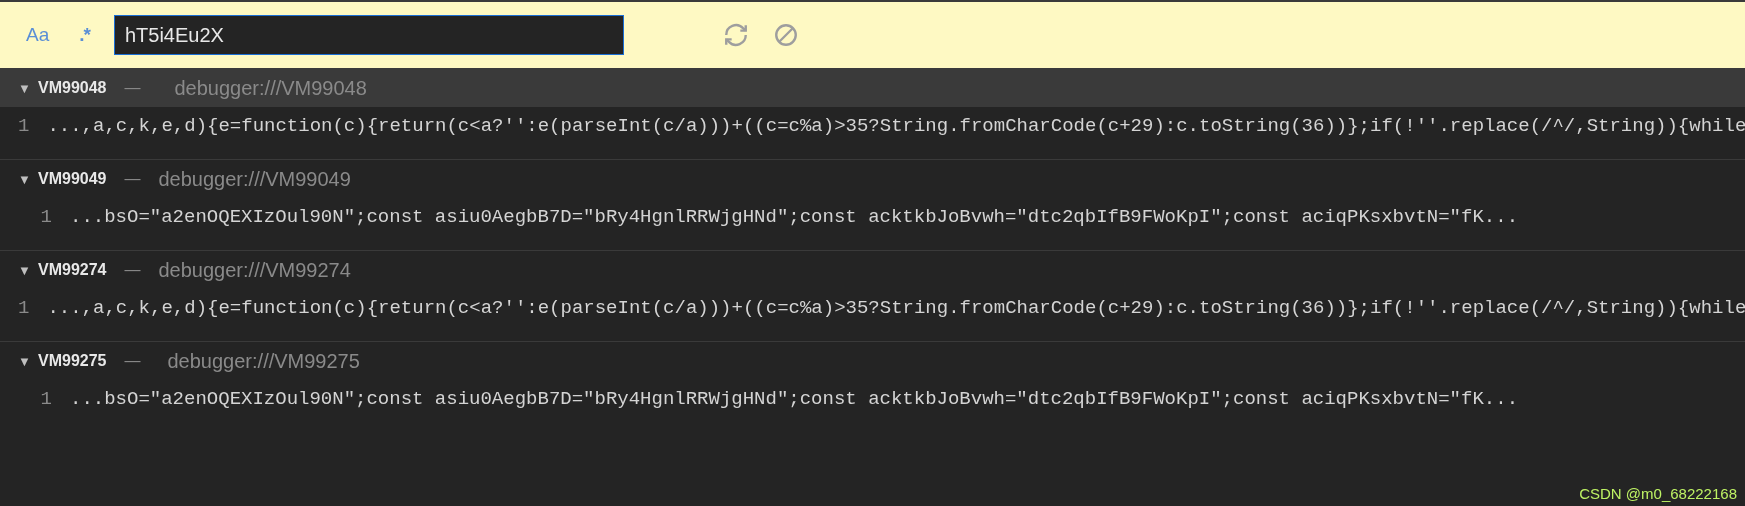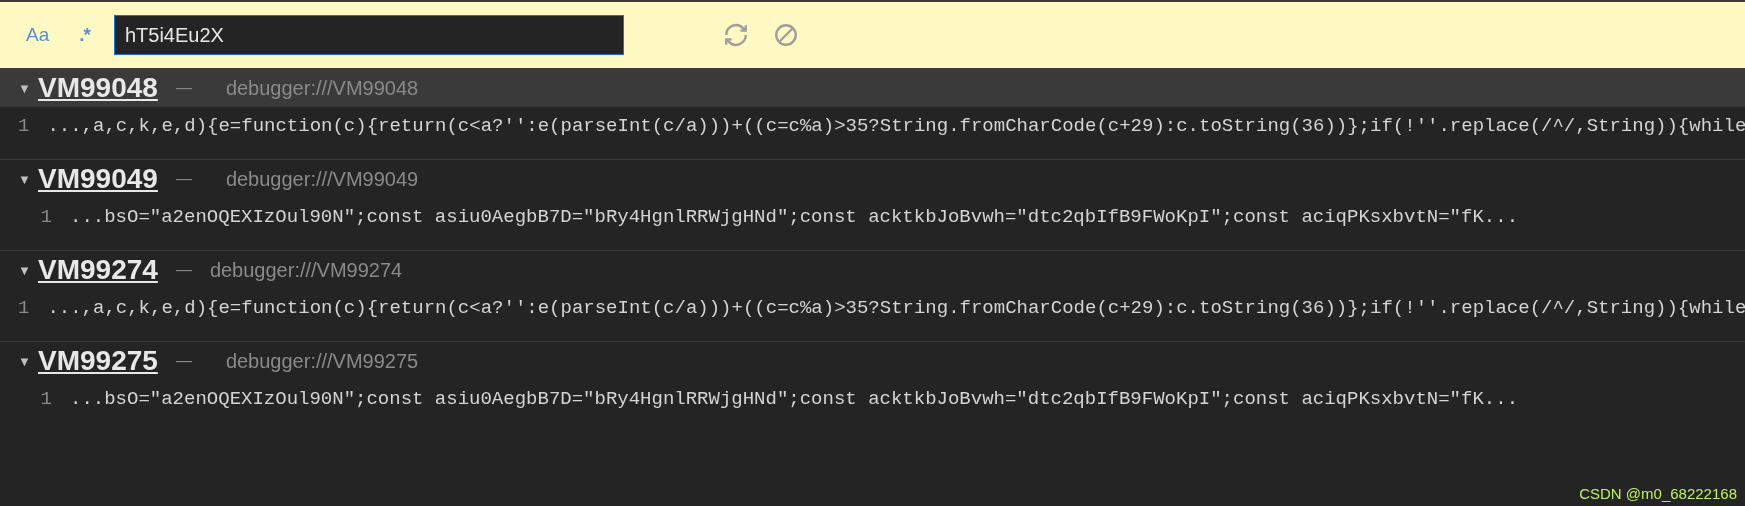--- a/index.html
+++ b/index.html
@@ -74,22 +74,21 @@
 }
 .disclosure {
   color: #bfbfbf;
   font-size: 13px;
   width: 12px;
   display: inline-block;
 }
 .source-name {
   color: #e8e8e8;
   font-weight: 600;
-  font-size: 28px;
-  text-decoration: underline;
+  font-size: 16px;
 }
 .source-path {
   color: #8a8a8a;
   font-size: 20px;
   margin-left: 28px;
 }
 .dash { color: #8a8a8a; margin: 0 10px; }
 .result-line {
   display: flex;
   align-items: center;
@@ -155,21 +154,21 @@
         <span class="line-number">1</span>
         <span class="line-text">...,a,c,k,e,d){e=function(c){return(c&lt;a?'':e(parseInt(c/a)))+((c=c%a)&gt;35?String.fromCharCode(c+29):c.toString(36))};if(!''.replace(/^/,String)){while(.</span>
       </div>
     </div>
     <div class="group-spacer"></div>
     <div class="result-group">
       <div class="result-header">
         <span class="disclosure">▼</span>
         <span class="source-name">VM99049</span>
         <span class="dash">—</span>
-        <span class="source-path" style="margin-left: 16px;">debugger:///VM99049</span>
+        <span class="source-path" style="margin-left: 0px;">debugger:///VM99049</span>
       </div>
       <div class="result-line">
         <span class="line-number">1</span>
         <span class="line-text">...bsO="a2enOQEXIzOul90N";const asiu0AegbB7D="bRy4HgnlRRWjgHNd";const acktkbJoBvwh="dtc2qbIfB9FWoKpI";const aciqPKsxbvtN="fK...</span>
       </div>
     </div>
     <div class="group-spacer"></div>
     <div class="result-group">
       <div class="result-header">
         <span class="disclosure">▼</span>
@@ -181,21 +180,21 @@
         <span class="line-number">1</span>
         <span class="line-text">...,a,c,k,e,d){e=function(c){return(c&lt;a?'':e(parseInt(c/a)))+((c=c%a)&gt;35?String.fromCharCode(c+29):c.toString(36))};if(!''.replace(/^/,String)){while(.</span>
       </div>
     </div>
     <div class="group-spacer"></div>
     <div class="result-group">
       <div class="result-header">
         <span class="disclosure">▼</span>
         <span class="source-name">VM99275</span>
         <span class="dash">—</span>
-        <span class="source-path" style="margin-left: 16px;">debugger:///VM99275</span>
+        <span class="source-path" style="margin-left: 9px;">debugger:///VM99275</span>
       </div>
       <div class="result-line">
         <span class="line-number">1</span>
         <span class="line-text">...bsO="a2enOQEXIzOul90N";const asiu0AegbB7D="bRy4HgnlRRWjgHNd";const acktkbJoBvwh="dtc2qbIfB9FWoKpI";const aciqPKsxbvtN="fK...</span>
       </div>
     </div>
   </div>
 
 <div class="watermark">CSDN @m0_68222168</div>
 

